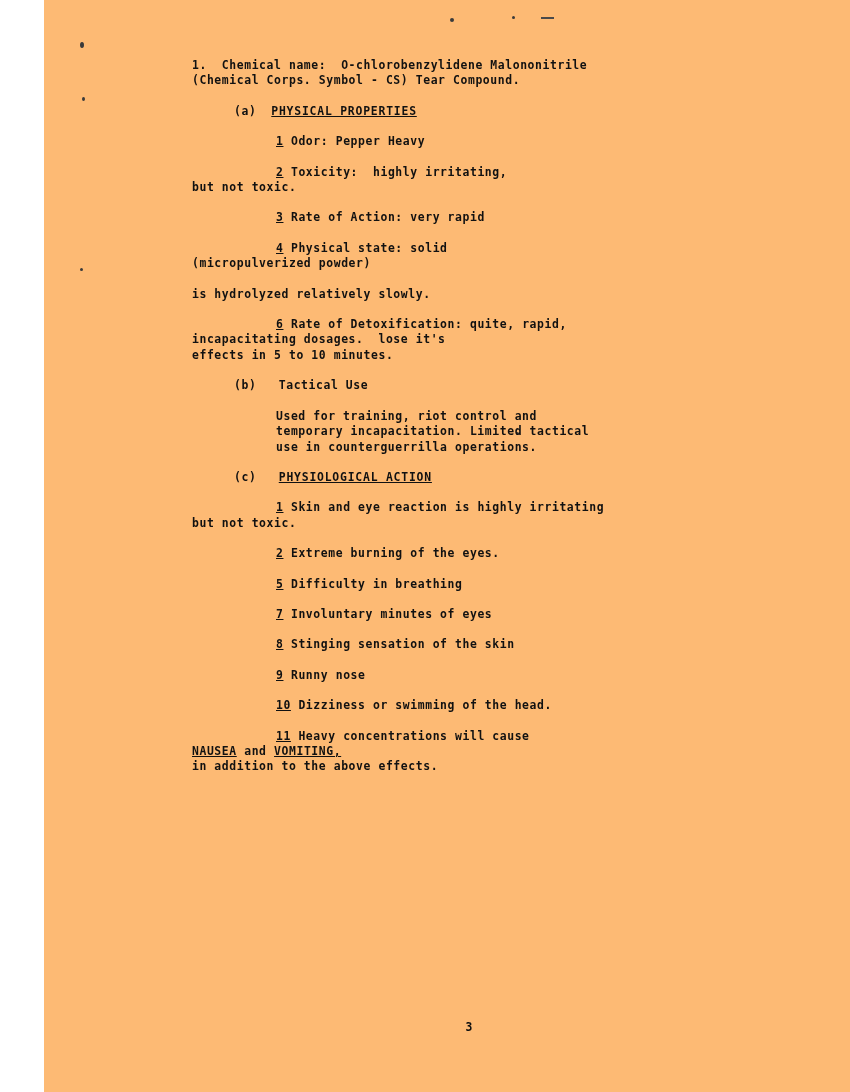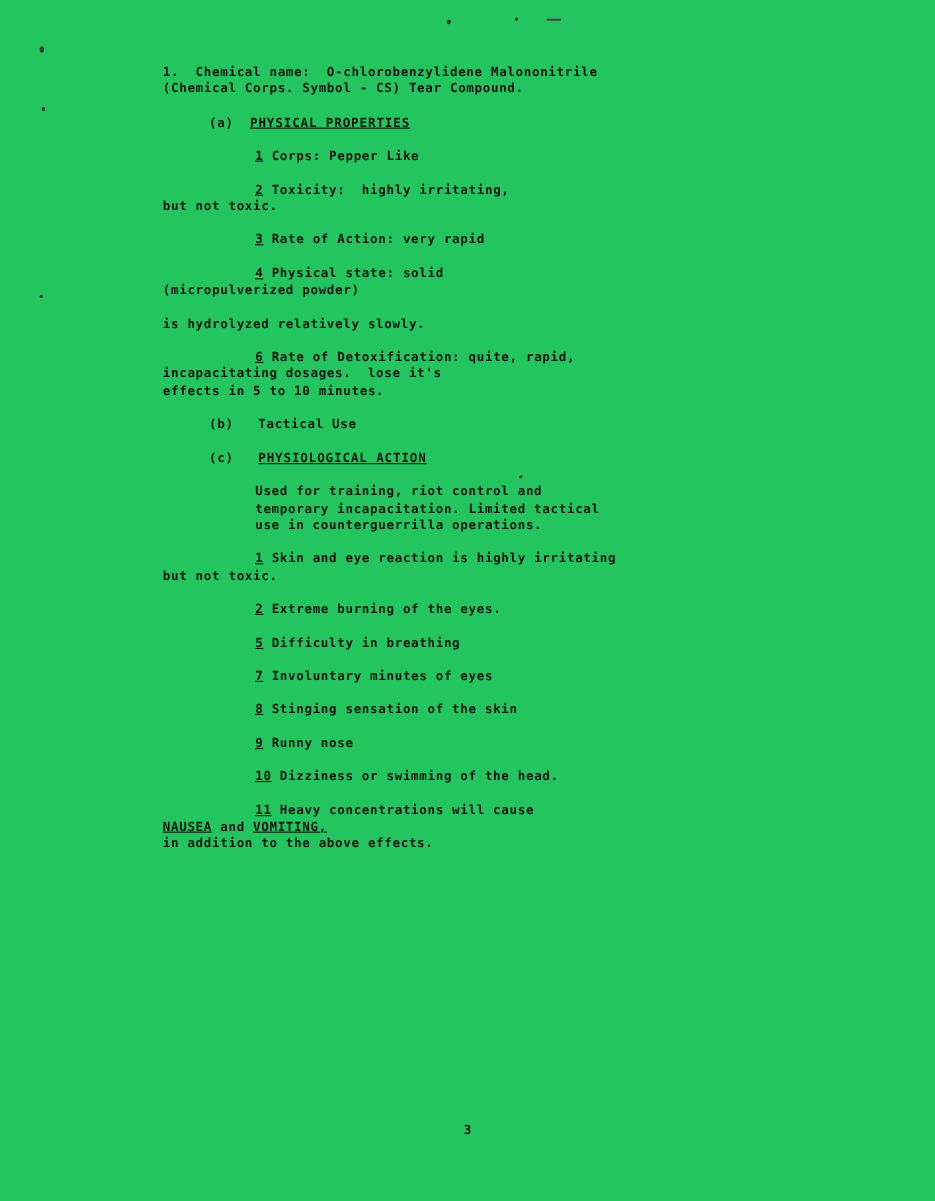--- a/index.html
+++ b/index.html
@@ -11,21 +11,22 @@
     width: 850px;
     height: 1092px;
     position: relative;
     font-family: "DejaVu Sans Mono", "Liberation Mono", monospace;
     color: #000000;
     overflow: hidden;
   }
   .page {
     position: absolute;
     inset: 0;
-    background: #22c55e;
+    background: #fdba74;
+    margin-left: 44px;
   }
   
   .speck {
     position: absolute;
     background: #3a3a3a;
     border-radius: 50%;
   }
   .dash {
     position: absolute;
     background: #4a4a4a;
@@ -88,21 +89,21 @@
     <div class="blk">
       <div class="line">1.  Chemical name:  O-chlorobenzylidene Malononitrile</div>
       <div class="line">(Chemical Corps. Symbol - CS) Tear Compound.</div>
     </div>
 
     <div class="blk">
       <div class="line indent-a"><span>(a)</span>  <span class="heading">PHYSICAL PROPERTIES</span></div>
     </div>
 
     <div class="blk">
-      <div class="line indent-num"><span class="num">1</span> <span>Corps: Pepper Like</span></div>
+      <div class="line indent-num"><span class="num">1</span> <span>Odor: Pepper Heavy</span></div>
     </div>
 
     <div class="blk">
       <div class="line indent-num"><span class="num">2</span> <span>Toxicity:  highly irritating,</span></div>
       <div class="line">but not toxic.</div>
     </div>
 
     <div class="blk">
       <div class="line indent-num"><span class="num">3</span> <span>Rate of Action: very rapid</span></div>
     </div>
@@ -120,27 +121,27 @@
       <div class="line indent-num"><span class="num">6</span> <span>Rate of Detoxification: quite, rapid,</span></div>
       <div class="line">incapacitating dosages.  lose it's</div>
       <div class="line">effects in 5 to 10 minutes.</div>
     </div>
 
     <div class="blk">
       <div class="line indent-a"><span>(b)</span>   <span>Tactical Use</span></div>
     </div>
 
     <div class="blk">
-      <div class="line indent-a"><span>(c)</span>   <span class="heading">PHYSIOLOGICAL ACTION</span></div>
+      <div class="line indent-body">Used for training, riot control and</div>
+      <div class="line indent-body">temporary incapacitation. Limited tactical</div>
+      <div class="line indent-body">use in counterguerrilla operations.</div>
     </div>
 
     <div class="blk">
-      <div class="line indent-body">Used for training, riot control and</div>
-      <div class="line indent-body">temporary incapacitation. Limited tactical</div>
-      <div class="line indent-body">use in counterguerrilla operations.</div>
+      <div class="line indent-a"><span>(c)</span>   <span class="heading">PHYSIOLOGICAL ACTION</span></div>
     </div>
 
     <div class="blk">
       <div class="line indent-num"><span class="num">1</span> <span>Skin and eye reaction is highly irritating</span></div>
       <div class="line">but not toxic.</div>
     </div>
 
     <div class="blk">
       <div class="line indent-num"><span class="num">2</span> <span>Extreme burning of the eyes.</span></div>
     </div>

